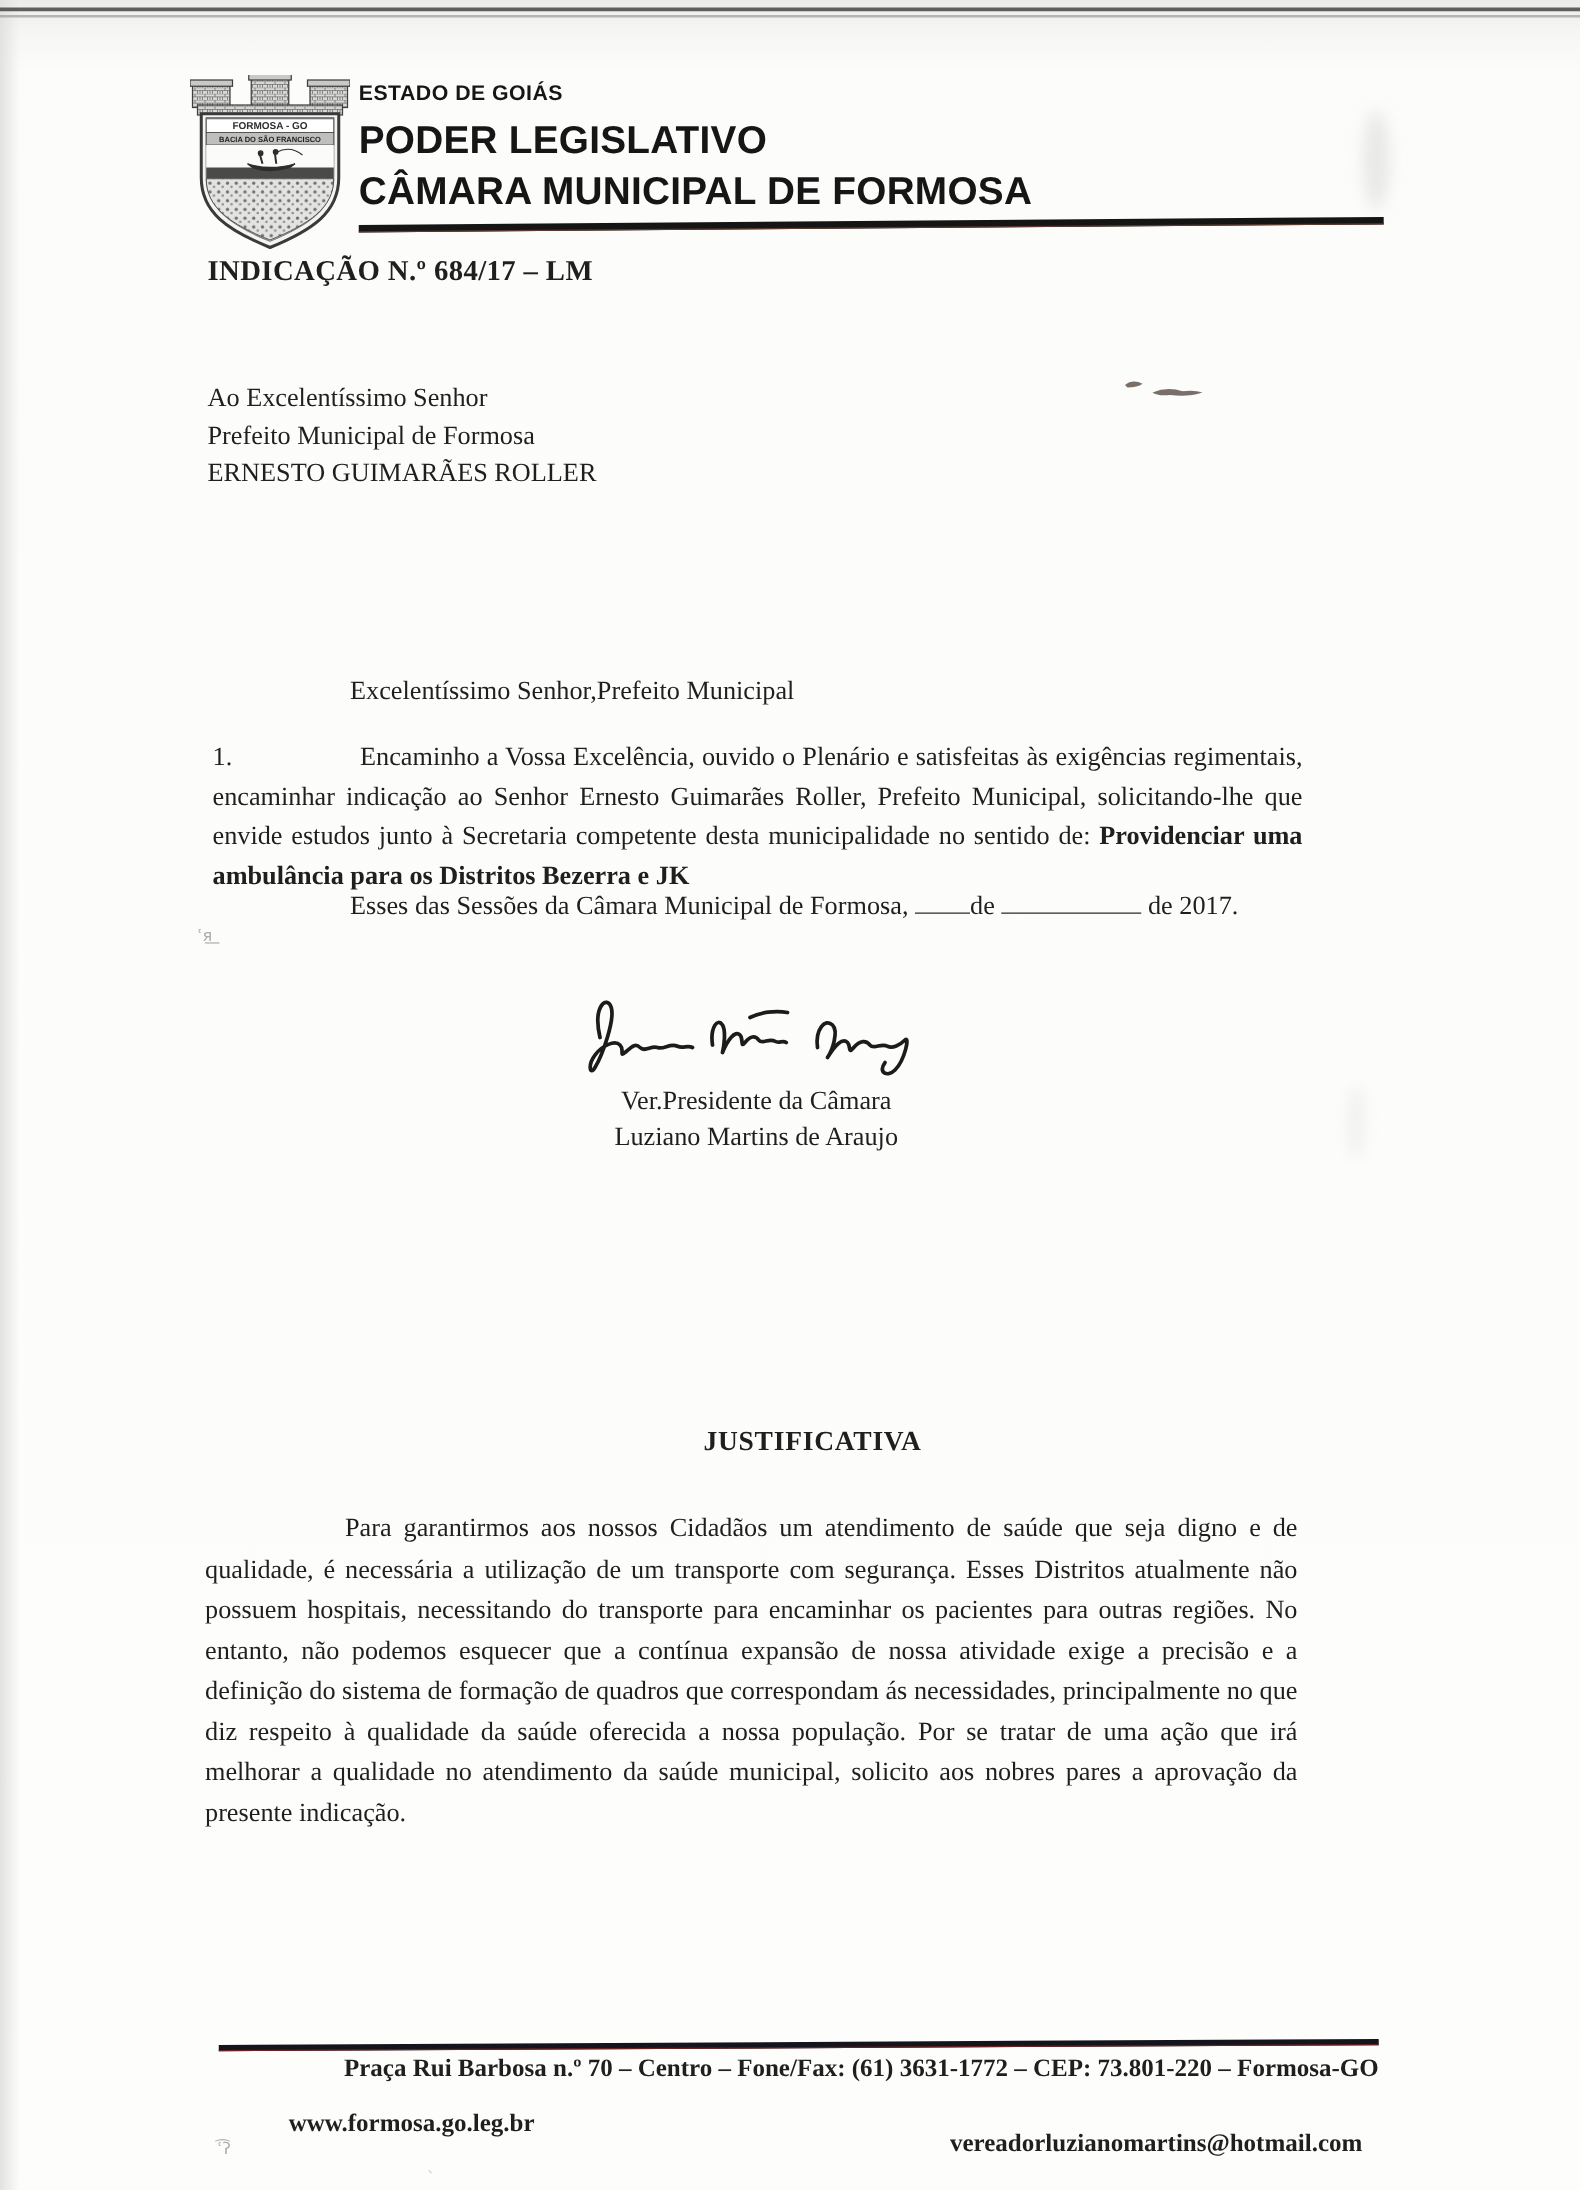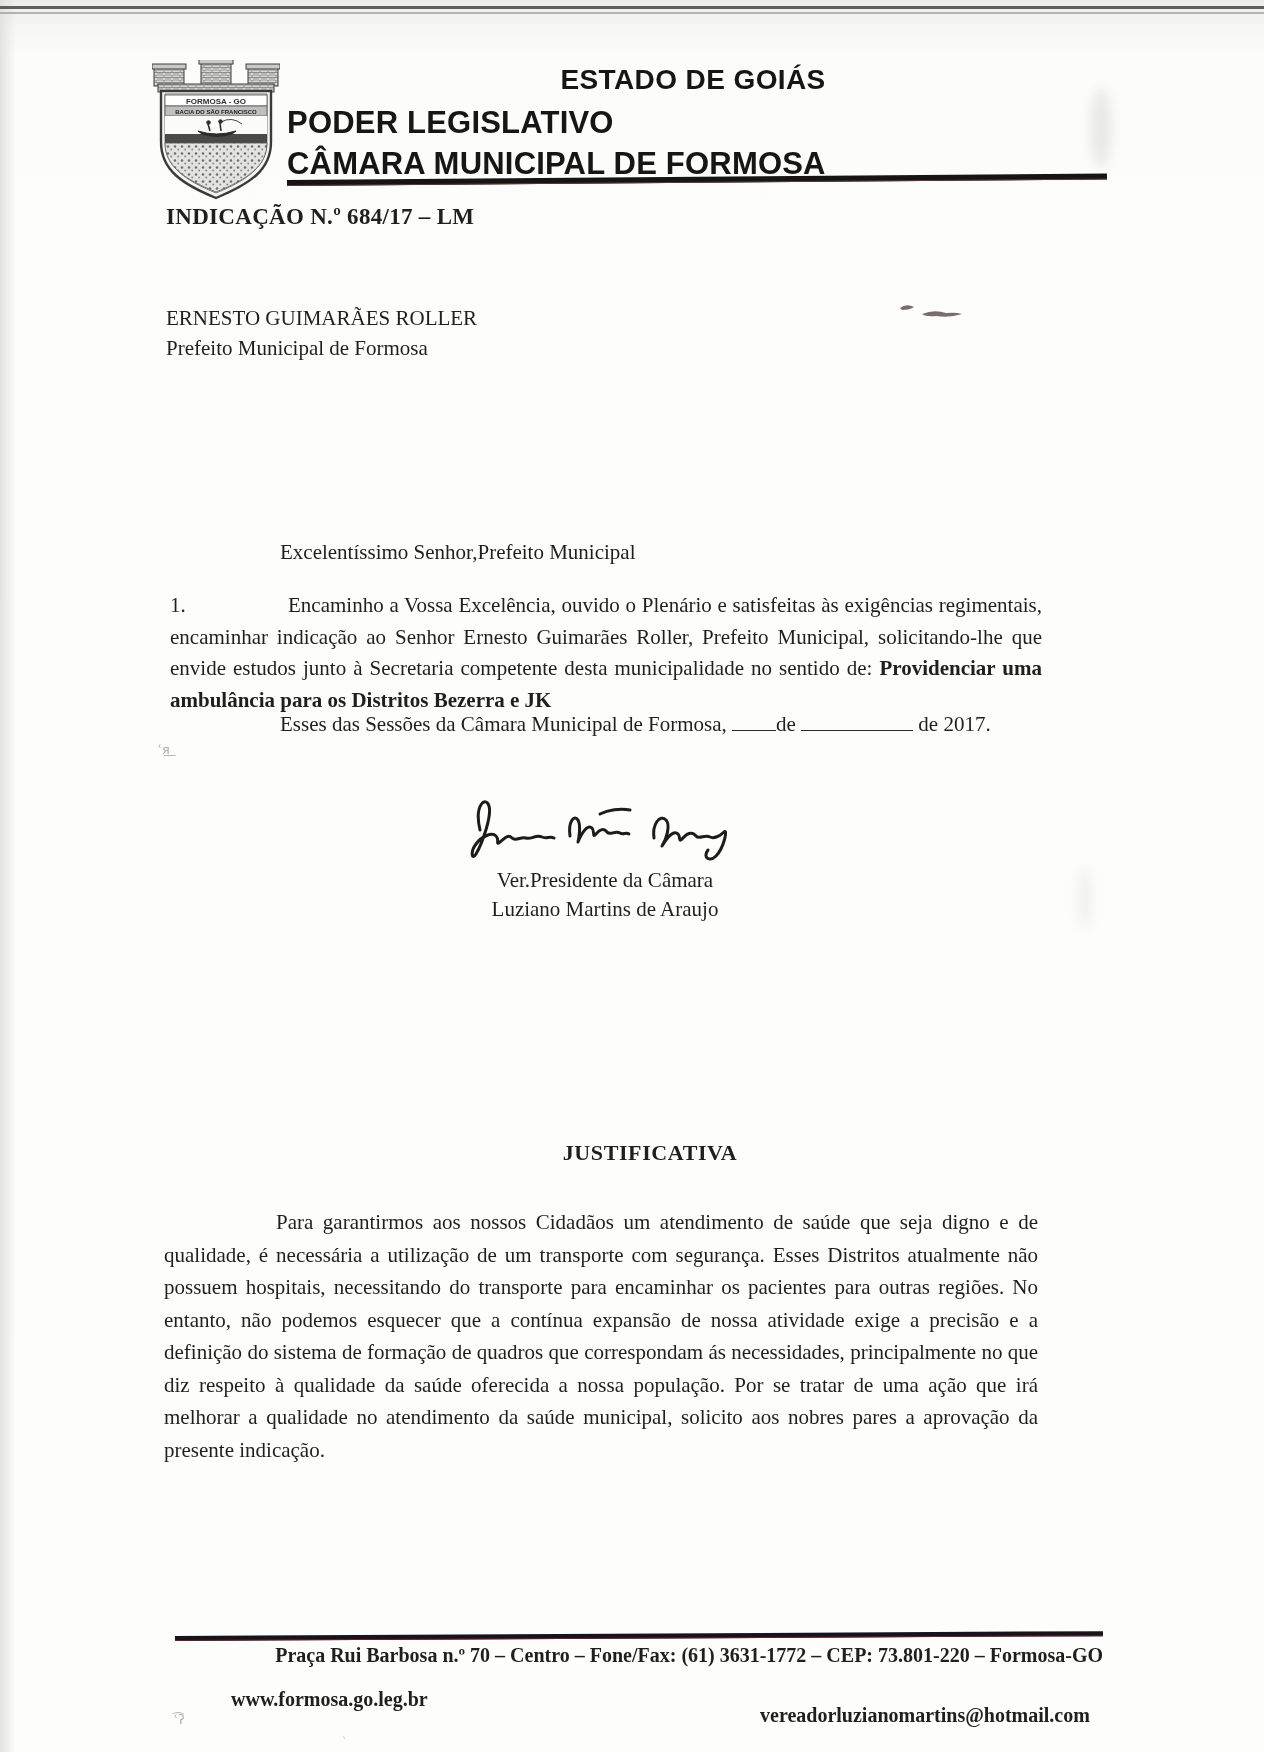--- a/index.html
+++ b/index.html
@@ -11,21 +11,21 @@
   .page::before{content:"";position:absolute;left:0;top:0;width:16px;height:100%;
     background:linear-gradient(90deg,#e2e2e0,rgba(255,255,255,0));}
   .scan-line-1{position:absolute;left:0;top:6px;width:100%;height:3px;background:#454545;opacity:.85;}
   .scan-line-2{position:absolute;left:0;top:12px;width:100%;height:2px;background:#9a9a98;opacity:.7;}
   .curl-shadow{position:absolute;background:#d9d9d7;filter:blur(6px);border-radius:50%;opacity:.55;}
 
   
   .logo{position:absolute;left:152px;top:60px;width:128px;height:140px;}
   .hdr-text{position:absolute;left:287px;top:66px;font-family:"Liberation Sans",sans-serif;
     font-weight:700;color:#161616;line-height:1;}
-  .hdr-l1{font-size:28px;letter-spacing:.4px;text-align:right;}
+  .hdr-l1{font-size:17px;letter-spacing:.4px;}
   .hdr-l2{font-size:31px;margin-top:13px;letter-spacing:.2px;}
   .hdr-l3{font-size:31px;margin-top:10px;letter-spacing:.2px;}
   .hdr-rule{position:absolute;left:287px;top:180px;width:820px;height:5px;background:#151515;
     border-bottom:1px solid #5c3a2e;transform:rotate(-0.45deg);transform-origin:left center;}
 
   .doc-number{position:absolute;left:166px;top:204px;font-size:23px;font-weight:700;letter-spacing:.3px;text-align:right;}
 
   .addressee{position:absolute;left:166px;top:303px;font-size:21px;line-height:30px;}
   .smudge{position:absolute;left:898px;top:300px;}
 
@@ -117,22 +117,23 @@
   <div class="hdr-text">
     <div class="hdr-l1">ESTADO DE GOIÁS</div>
     <div class="hdr-l2">PODER LEGISLATIVO</div>
     <div class="hdr-l3">CÂMARA MUNICIPAL DE FORMOSA</div>
   </div>
   <div class="hdr-rule"></div>
 
   <div class="doc-number">INDICAÇÃO N.º 684/17 – LM</div>
 
   <div class="addressee">
+    <div>Ao Excelentíssimo Senhor</div>
+    <div>Prefeito Municipal de Formosa</div>
     <div>ERNESTO GUIMARÃES ROLLER</div>
-    <div>Prefeito Municipal de Formosa</div>
   </div>
 
   <svg class="smudge" width="66" height="20" viewBox="0 0 66 20">
     <path d="M2 8 Q8 3 16 7 Q12 10 4 10 Z" fill="#5a4a42" opacity=".8"></path>
     <path d="M24 14 Q36 9 48 13 Q58 12 64 14 Q52 18 38 16 Q28 17 24 14 Z" fill="#4d3f3a" opacity=".75"></path>
   </svg>
 
   <div class="salutation">Excelentíssimo Senhor,Prefeito Municipal</div>
 
   <p class="para-1" style="margin:4px;">

